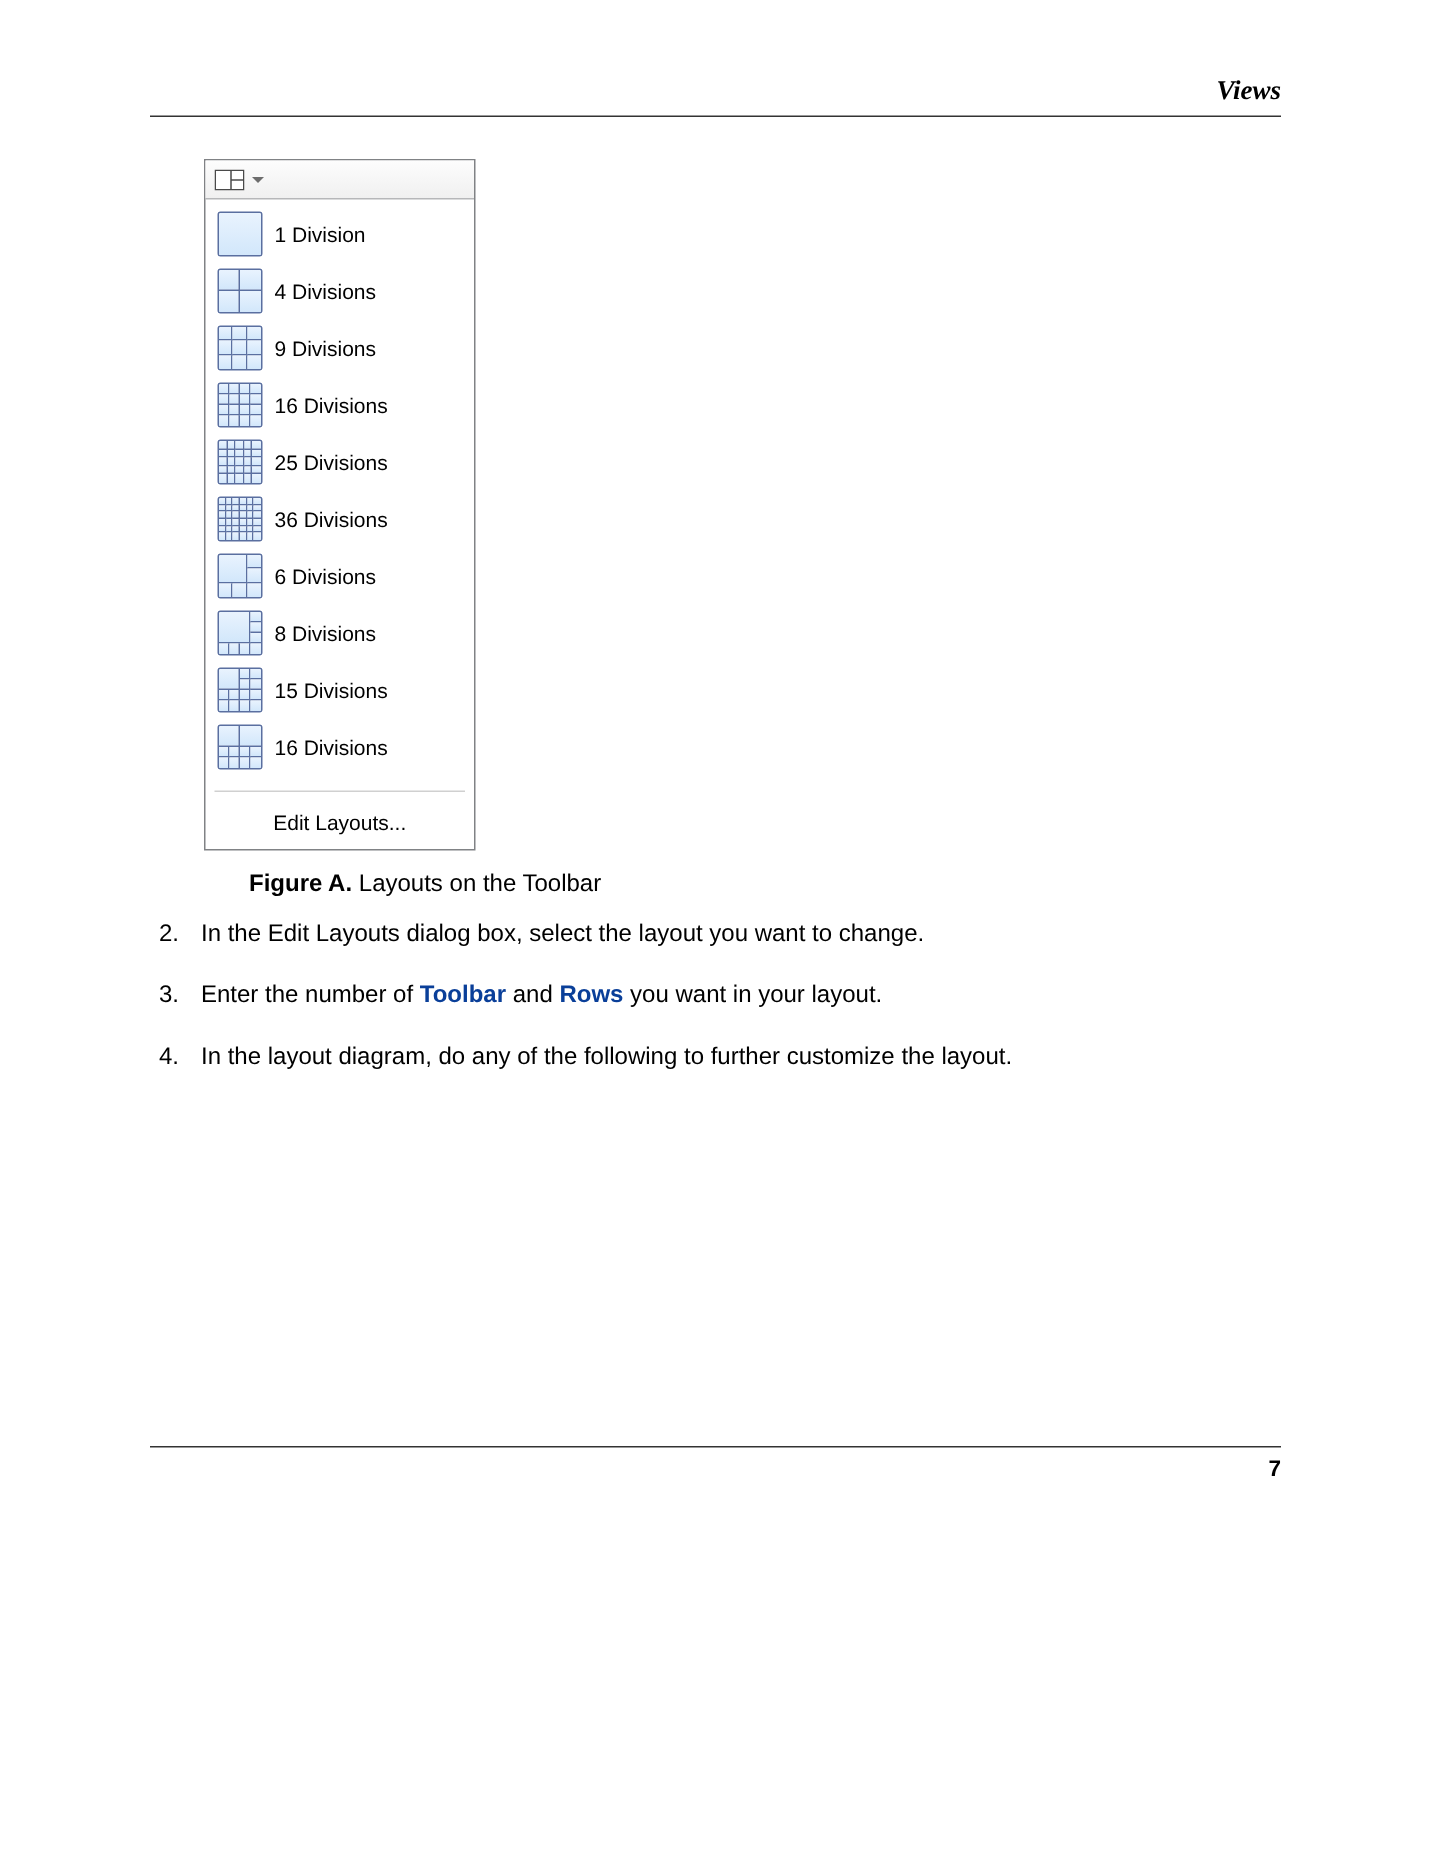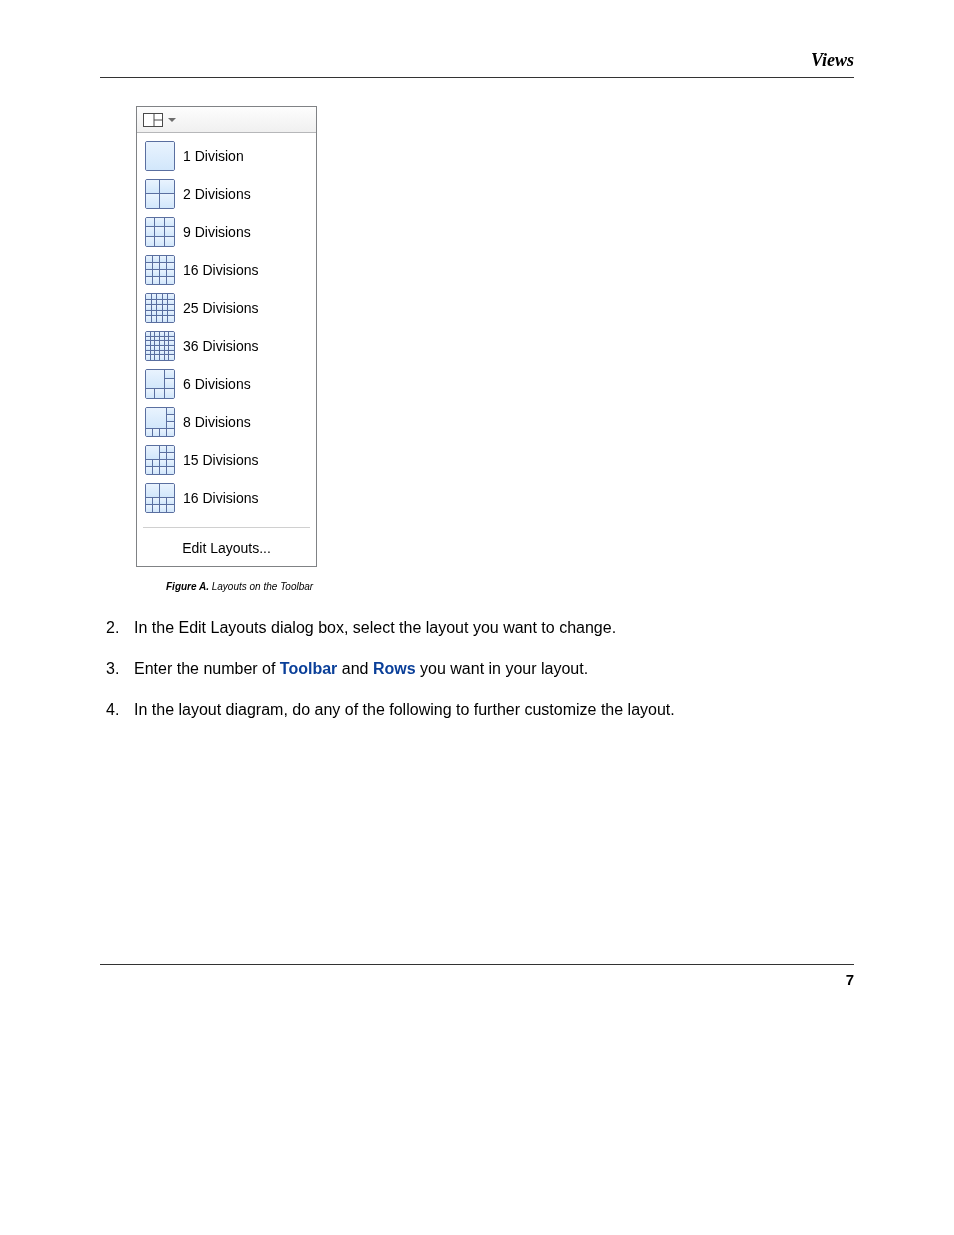--- a/index.html
+++ b/index.html
@@ -84,24 +84,23 @@
   .icon-fill { position:absolute; inset:0; }
   .icon-grid {
     position:absolute; inset:0;
     display:grid;
   }
   .icon-grid .cell {
     border: 0 solid #5a6fa0;
   }
   .caption {
     margin-left: 66px;
-    font-size: 10px;
+    font-size: 16px;
     font-family: "Segoe UI", Arial, sans-serif;
-    margin-bottom: 24px;
-    font-style: italic;
+    margin-bottom: 12px;
   }
   .caption .figlabel { font-weight: bold; }
   .steps { margin: 6px 0 0 0; }
   .step {
     display: flex;
     font-size: 16px;
     line-height: 1.45;
     margin-bottom: 18px;
   }
   .step-num {
@@ -153,21 +152,21 @@
           </div>
           <div class="dd-item">
             <div class="icon-box">
               <div class="icon-grid" style="grid-template-columns: repeat(2, 1fr); grid-template-rows: repeat(2, 1fr);">
                 <div class="cell" style="border-right: 1px solid rgb(90, 111, 160); border-bottom: 1px solid rgb(90, 111, 160);"></div>
                 <div class="cell" style="border-bottom: 1px solid rgb(90, 111, 160);"></div>
                 <div class="cell" style="border-right: 1px solid rgb(90, 111, 160);"></div>
                 <div class="cell"></div>
               </div>
             </div>
-            <span class="dd-label">2 Divisions</span>
+            <span class="dd-label">4 Divisions</span>
           </div>
           <div class="dd-item">
             <div class="icon-box">
               <div class="icon-grid" style="grid-template-columns: repeat(3, 1fr); grid-template-rows: repeat(3, 1fr);">
                 <div class="cell" style="border-right: 1px solid rgb(90, 111, 160); border-bottom: 1px solid rgb(90, 111, 160);"></div>
                 <div class="cell" style="border-right: 1px solid rgb(90, 111, 160); border-bottom: 1px solid rgb(90, 111, 160);"></div>
                 <div class="cell" style="border-bottom: 1px solid rgb(90, 111, 160);"></div>
                 <div class="cell" style="border-right: 1px solid rgb(90, 111, 160); border-bottom: 1px solid rgb(90, 111, 160);"></div>
                 <div class="cell" style="border-right: 1px solid rgb(90, 111, 160); border-bottom: 1px solid rgb(90, 111, 160);"></div>
                 <div class="cell" style="border-bottom: 1px solid rgb(90, 111, 160);"></div>

